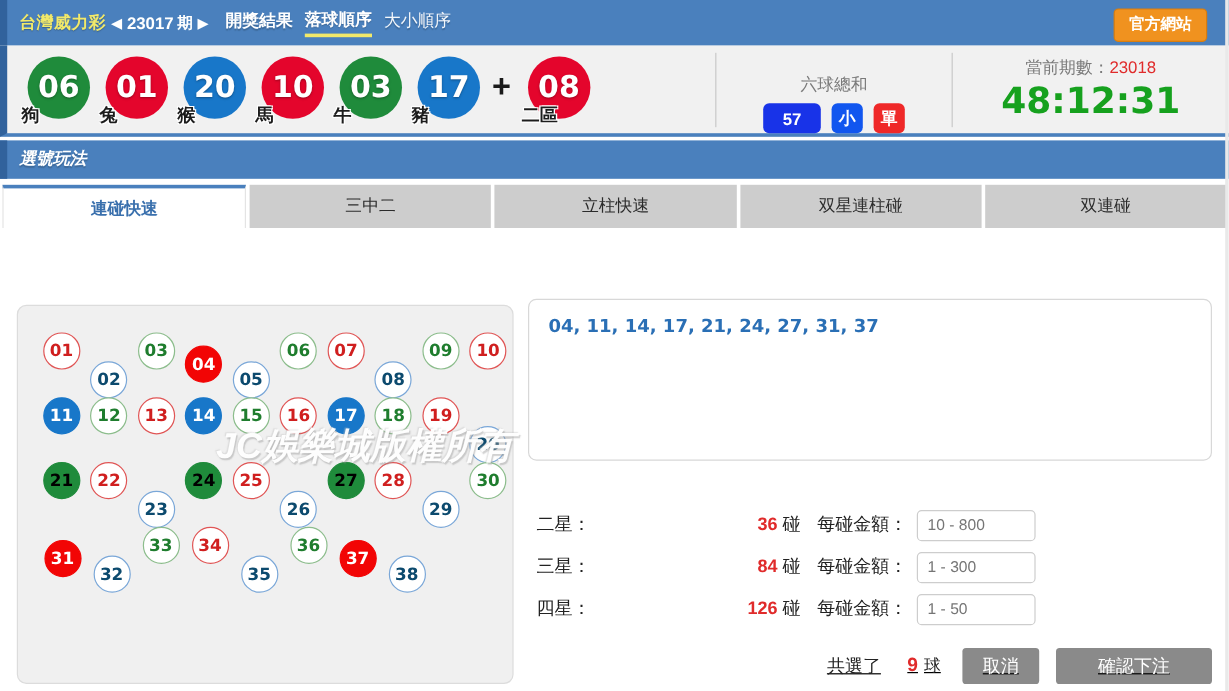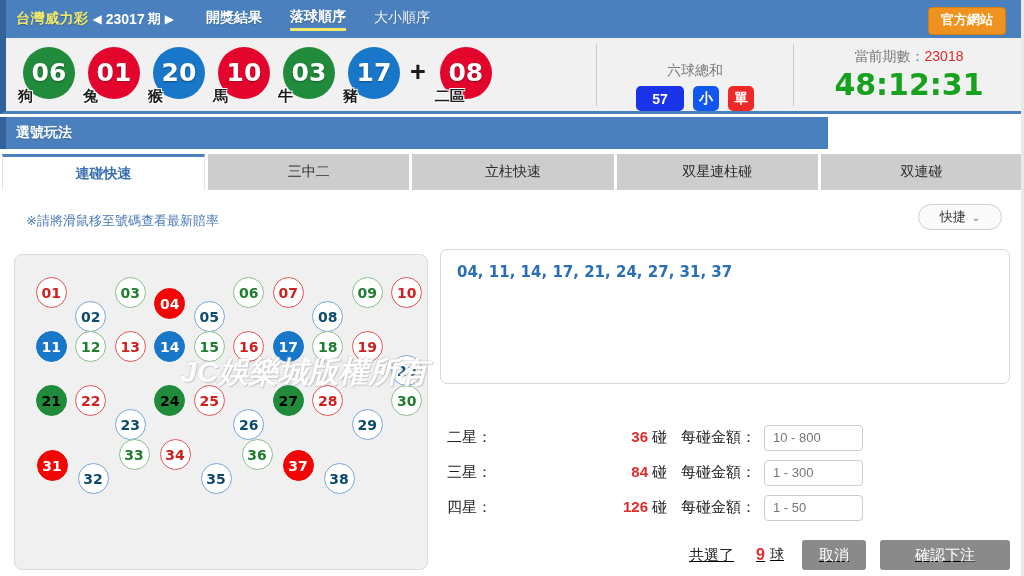--- a/index.html
+++ b/index.html
@@ -37,21 +37,21 @@
   }
   .period-no {
     color: #ffffff; font-weight: bold; font-size: 14px; align-self: center;
   }
   .period-unit {
     color: #ffffff; font-weight: bold; font-size: 13px; align-self: center;
     margin-left: 3px;
   }
   .nav-link {
     color: #ffffff; font-size: 14px; font-weight: bold; align-self: center;
-    margin-left: 28px; padding-bottom: 2px;
+    margin-left: 10px; padding-bottom: 2px;
     text-shadow: 0 1px 1px rgba(0,0,0,.2);
   }
   .nav-link.active {
     color: #ffffff;
     border-bottom: 3px solid #f2e96a;
     padding-bottom: 2px;
   }
   .nav-link.plain { color: #f4f7fb; font-weight: normal; }
   .official-btn {
     position: absolute; right: 18px; top: 7px;
@@ -121,23 +121,23 @@
   .countbox .lbl { font-size: 14px; color: #7a7a7a; }
   .countbox .lbl .val { color: #e02b2b; }
   .clock {
     font-size: 30px; font-weight: bold; color: #16a11e;
     font-family: "DejaVu Sans", sans-serif;
     letter-spacing: 0px;
   }
 
   
   .secbar {
-    position: absolute; left: 0; top: 117px; width: 828px; height: 32px;
+    position: absolute; left: 0; top: 117px; width: 1024px; height: 32px;
     background: #4a80bd; border-left: 6px solid #31629c;
-    display: flex; align-items: center;
+    display: flex; align-items: center; font-style: italic;
   }
   .secbar span {
     color: #ffffff; font-size: 14px; font-weight: bold; padding-left: 10px;
     text-shadow: 0 1px 1px rgba(0,0,0,.2);
   }
 
   
   .tabs {
     position: absolute; left: 0; top: 154px; width: 1024px; height: 36px;
     display: flex; gap: 3px; padding: 0 2px;
@@ -343,27 +343,20 @@
   </div>
 
   <div class="tabs">
     <div class="tab active">連碰快速</div>
     <div class="tab">三中二</div>
     <div class="tab">立柱快速</div>
     <div class="tab">双星連柱碰</div>
     <div class="tab">双連碰</div>
   </div>
 
-  <div class="hintrow">
-    <div class="hint">※請將滑鼠移至號碼查看最新賠率</div>
-    <div class="quick-btn">
-      <span>快捷</span>
-      <span class="caret">⌄</span>
-    </div>
-  </div>
 
   <div class="numpanel">
     <div class="numrow">
       <div class="n">
           <div class="nb o-red">01</div>
         </div>
       <div class="n">
           <div class="nb o-blue">02</div>
         </div>
       <div class="n">

